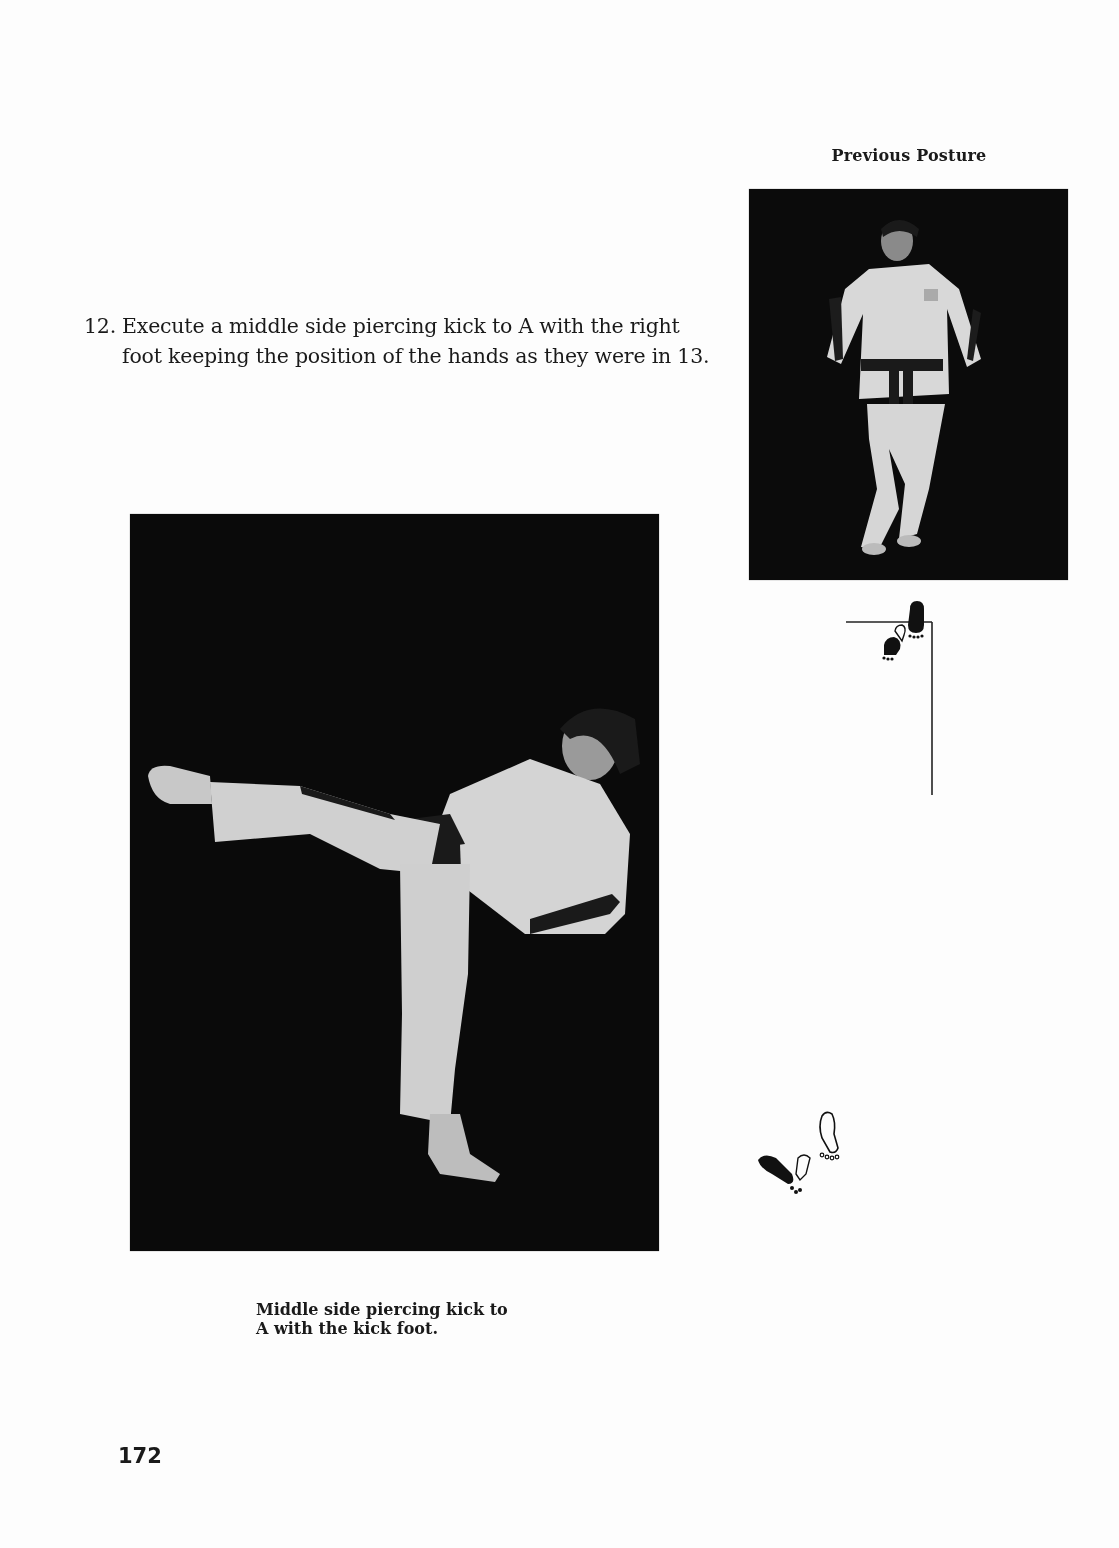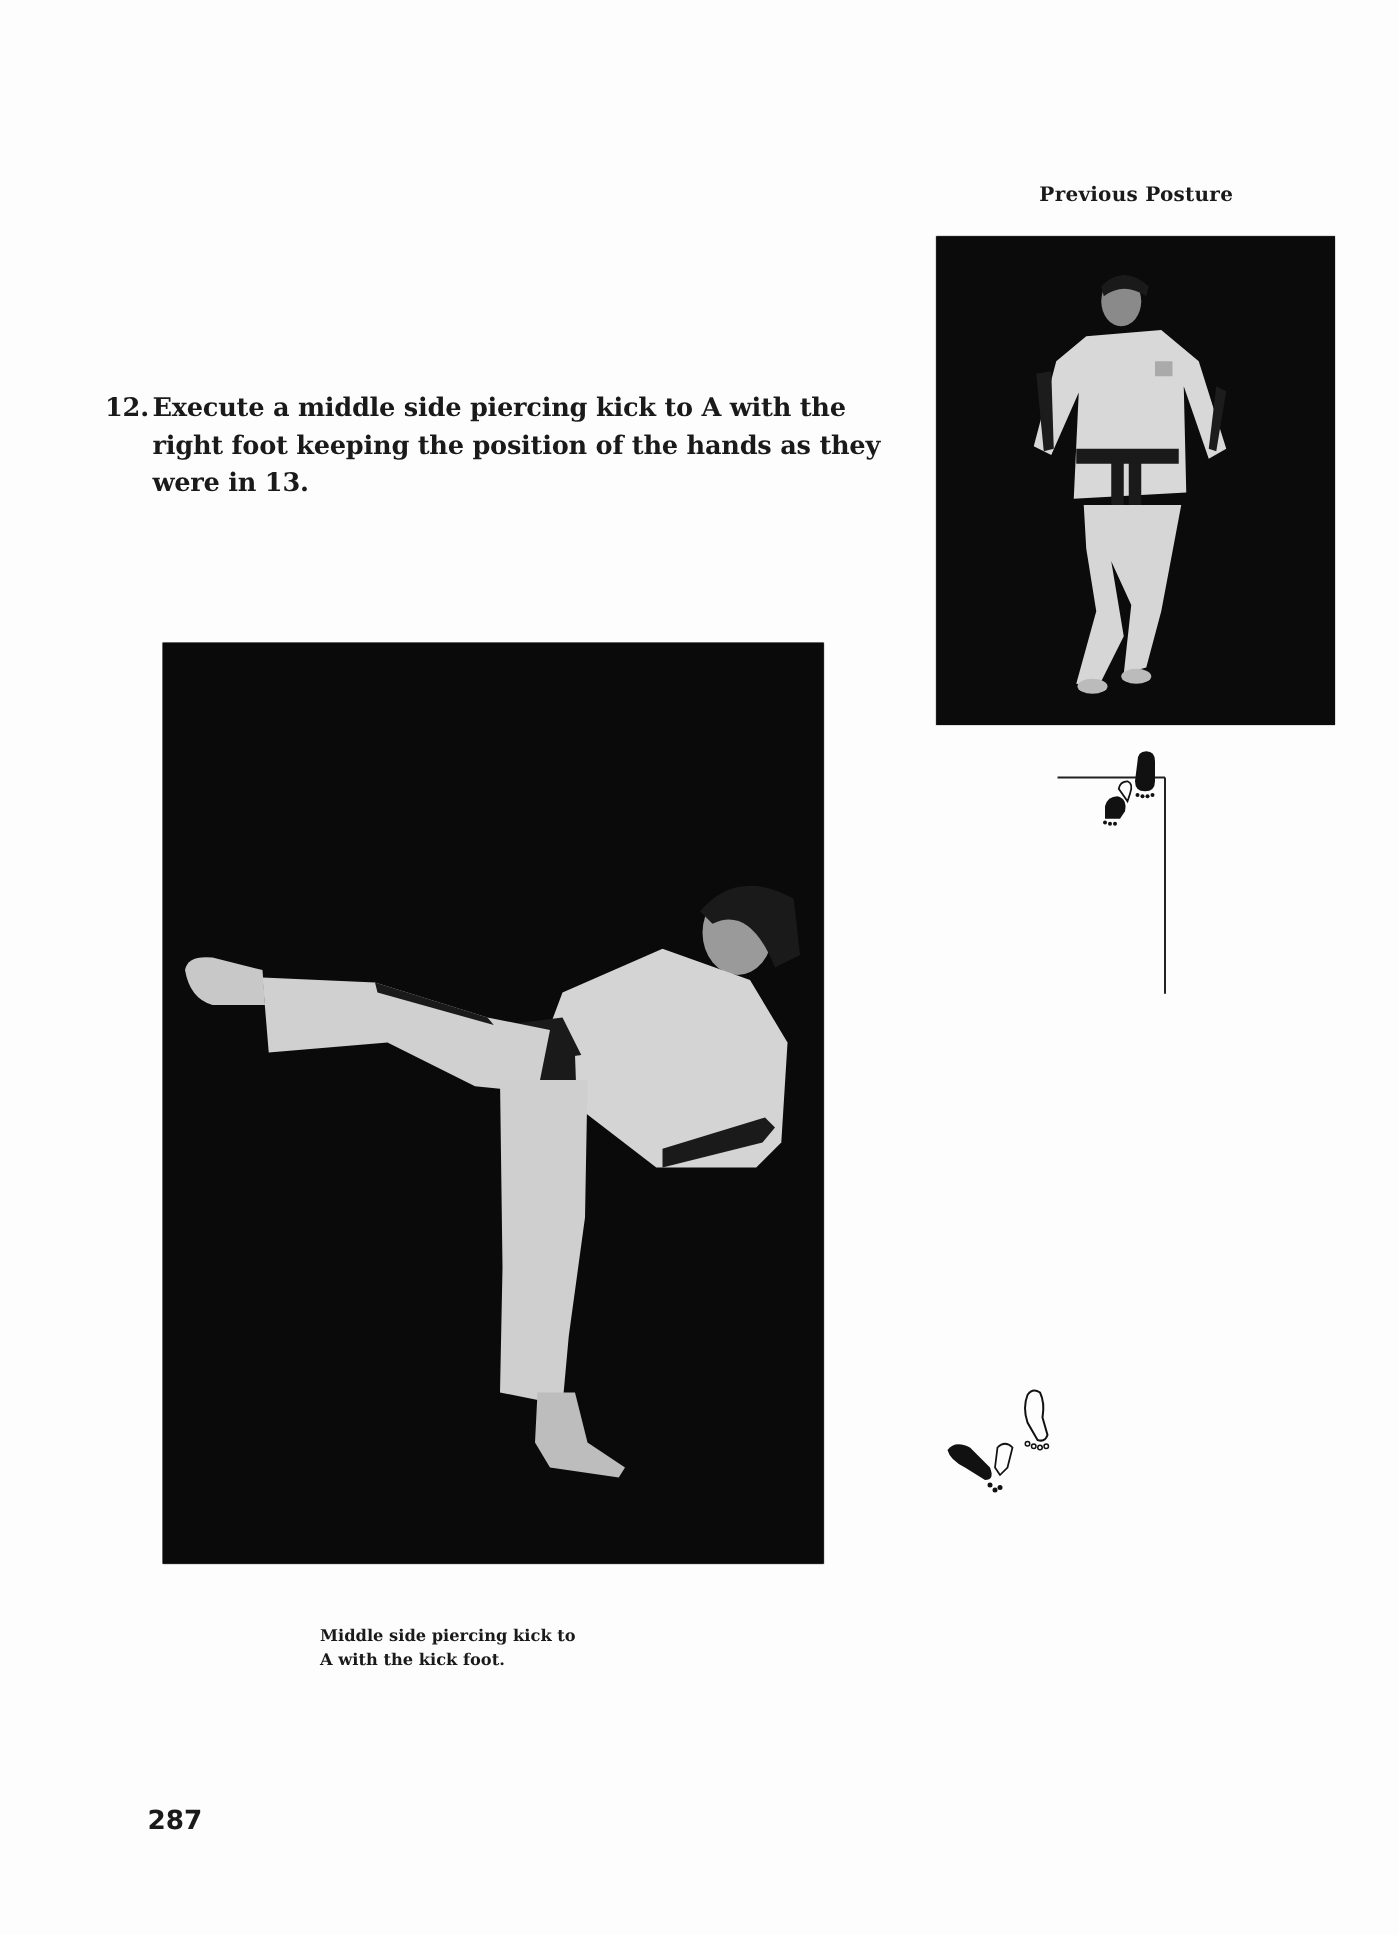--- a/index.html
+++ b/index.html
@@ -5,36 +5,36 @@
   html, body { margin:0; padding:0; }
   body {
     width:1119px; height:1548px; position:relative; overflow:hidden;
     background:#fdfdfd;
     font-family:"DejaVu Serif", "Liberation Serif", serif;
     color:#1a1a1a;
   }
   .abs { position:absolute; }
   #instruction {
     left:84px; top:311px; width:640px;
-    font-family:"DejaVu Serif", serif; font-weight:bold;
+    font-family:"DejaVu Serif", serif; font-weight:normal;
     font-size:20.5px; line-height:30px; letter-spacing:-0.2px;
   }
   #instruction .num { position:absolute; left:0; top:0; }
   #instruction .txt { display:block; padding-left:38px; }
   #prev-label {
     left:749px; top:146px; width:320px; text-align:center;
     font-weight:bold; font-size:16px; letter-spacing:0.2px;
   }
   .photo { background:#0a0a0a; overflow:hidden; }
   #main-photo { left:130px; top:514px; width:529px; height:737px; box-shadow: 0 0 1px #777; }
   #prev-photo { left:749px; top:189px; width:319px; height:391px; box-shadow: 0 0 1px #777; }
   .photo svg { display:block; width:100%; height:100%; }
   #caption {
     left:256px; top:1300px; width:320px;
-    font-weight:bold; font-size:13px; line-height:19px;
+    font-weight:bold; font-size:16px; line-height:19px;
   }
   #page-number {
     left:118px; top:1444px;
     font-family:"DejaVu Sans", sans-serif; font-weight:bold;
     font-size:21px;
   }
   #diagram-top { left:840px; top:595px; width:100px; height:205px; }
   #diagram-bottom { left:748px; top:1108px; width:100px; height:95px; }
 </style>
 </head>
@@ -129,13 +129,13 @@
       <circle cx="48" cy="84" r="2" fill="#111"></circle>
       <circle cx="52" cy="82" r="2" fill="#111"></circle>
   </svg>
 </div>
 
 <div id="caption" class="abs">
   <div>Middle side piercing kick to</div>
   <div>A with the kick foot.</div>
 </div>
 
-<div id="page-number" class="abs">287</div>
+<div id="page-number" class="abs">172</div>
 
 </body></html>

